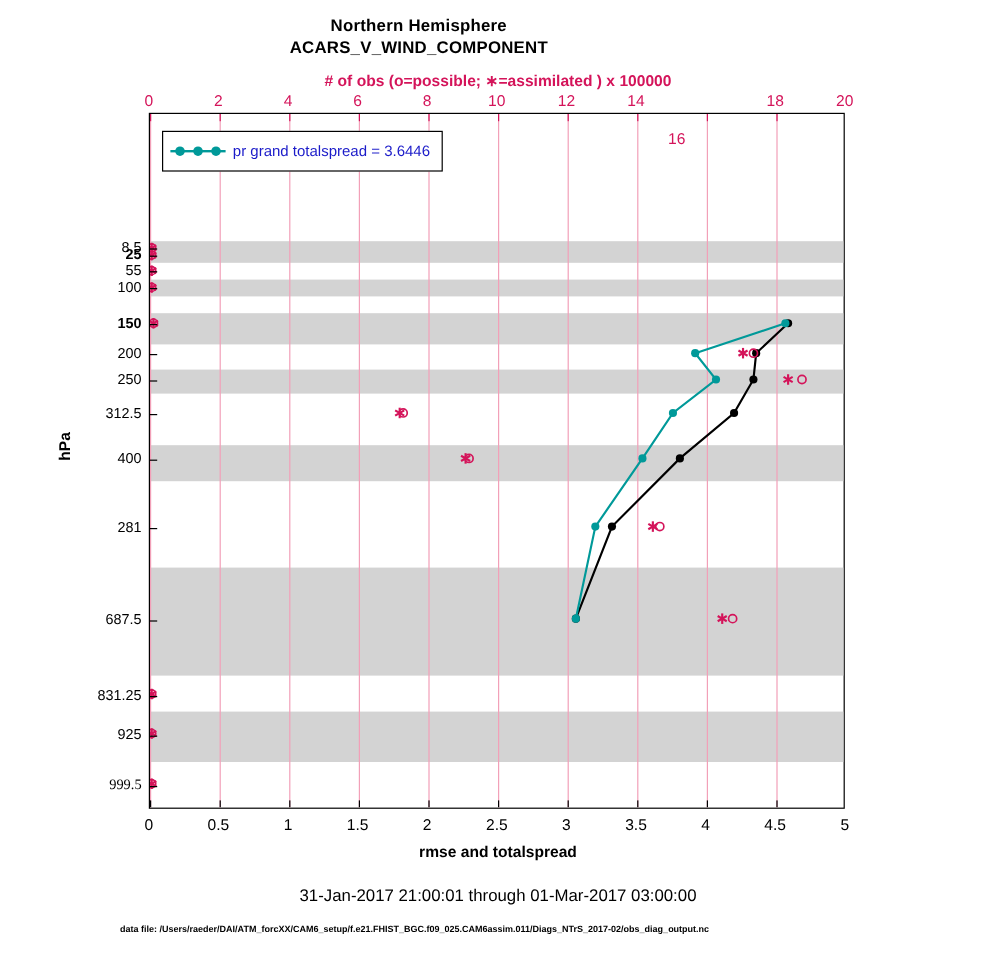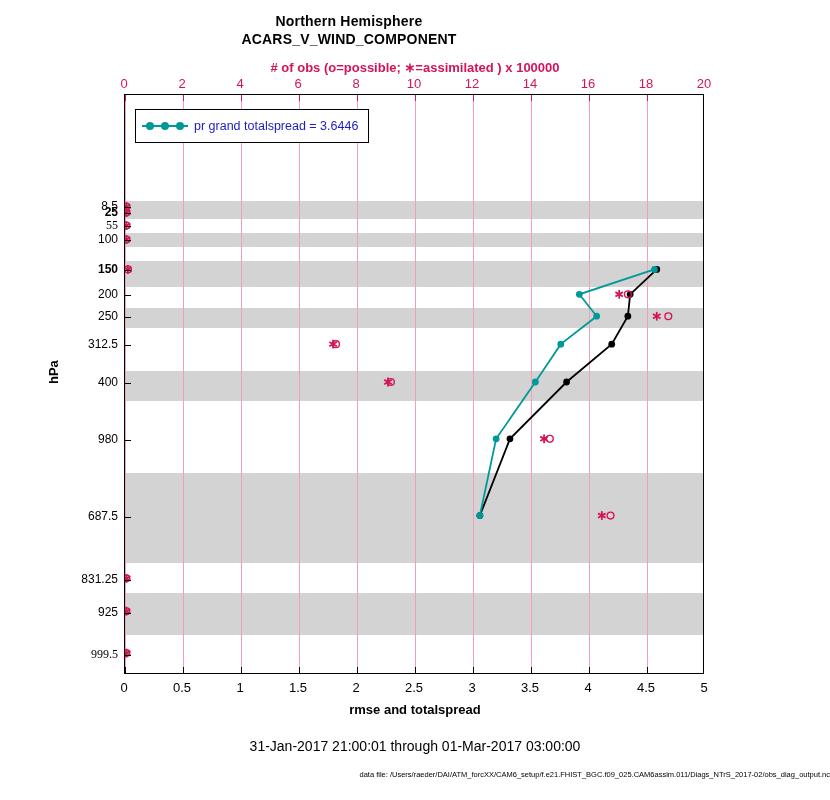--- a/index.html
+++ b/index.html
@@ -146,24 +146,25 @@
     top: 738px;
     left: 0;
     width: 830px;
     text-align: center;
     font-size: 14px;
   }
   #footer-note {
     position: absolute;
     top: 770px;
     left: 0;
-    width: 830px;
-    text-align: right;
+    width: 691px;
+    text-align: center;
     font-size: 7.5px;
     color: #000;
+    font-weight: bold;
   }
 
   
   #legend {
     position: absolute;
     left: 10px;
     top: 14px;
     background: #ffffff;
     border: 1px solid #000000;
     padding: 6px 10px 6px 6px;
@@ -408,35 +409,35 @@
     </div>
   <div id="labels-top">
       <div class="xlabel-top" style="left: 124px;">0</div>
       <div class="xlabel-top" style="left: 182px;">2</div>
       <div class="xlabel-top" style="left: 240px;">4</div>
       <div class="xlabel-top" style="left: 298px;">6</div>
       <div class="xlabel-top" style="left: 356px;">8</div>
       <div class="xlabel-top" style="left: 414px;">10</div>
       <div class="xlabel-top" style="left: 472px;">12</div>
       <div class="xlabel-top" style="left: 530px;">14</div>
-      <div class="xlabel-top" style="left: 588px;">16</div>
+      <div class="xlabel-top" style="left: 564px; margin-top: 32px;">16</div>
       <div class="xlabel-top" style="left: 646px;">18</div>
       <div class="xlabel-top" style="left: 704px;">20</div>
     </div>
   <div id="labels-y">
       <div class="ylabel-text" style="top: 206px;">8.5</div>
       <div class="ylabel-text" style="top: 212px; font-weight: bold;">25</div>
-      <div class="ylabel-text" style="top: 225px; font-family: Liberation Serif, serif;">55</div>
+      <div class="ylabel-text" style="top: 225px;">55</div>
       <div class="ylabel-text" style="top: 239px;">100</div>
       <div class="ylabel-text" style="top: 269px; font-weight: bold;">150</div>
       <div class="ylabel-text" style="top: 294px;">200</div>
       <div class="ylabel-text" style="top: 316px;">250</div>
       <div class="ylabel-text" style="top: 344px;">312.5</div>
       <div class="ylabel-text" style="top: 382px;">400</div>
-      <div class="ylabel-text" style="top: 439px;">980</div>
+      <div class="ylabel-text" style="top: 439px;">281</div>
       <div class="ylabel-text" style="top: 516px;">687.5</div>
       <div class="ylabel-text" style="top: 579px;">831.25</div>
       <div class="ylabel-text" style="top: 612px;">925</div>
       <div class="ylabel-text" style="top: 654px; font-family: Liberation Serif, serif;">999.5</div>
     </div>
 
   <div id="y-axis-title">hPa</div>
   <div id="x-axis-title">rmse and totalspread</div>
   <div id="date-range">31-Jan-2017 21:00:01 through 01-Mar-2017 03:00:00</div>
   <div id="footer-note">data file: /Users/raeder/DAI/ATM_forcXX/CAM6_setup/f.e21.FHIST_BGC.f09_025.CAM6assim.011/Diags_NTrS_2017-02/obs_diag_output.nc</div>

